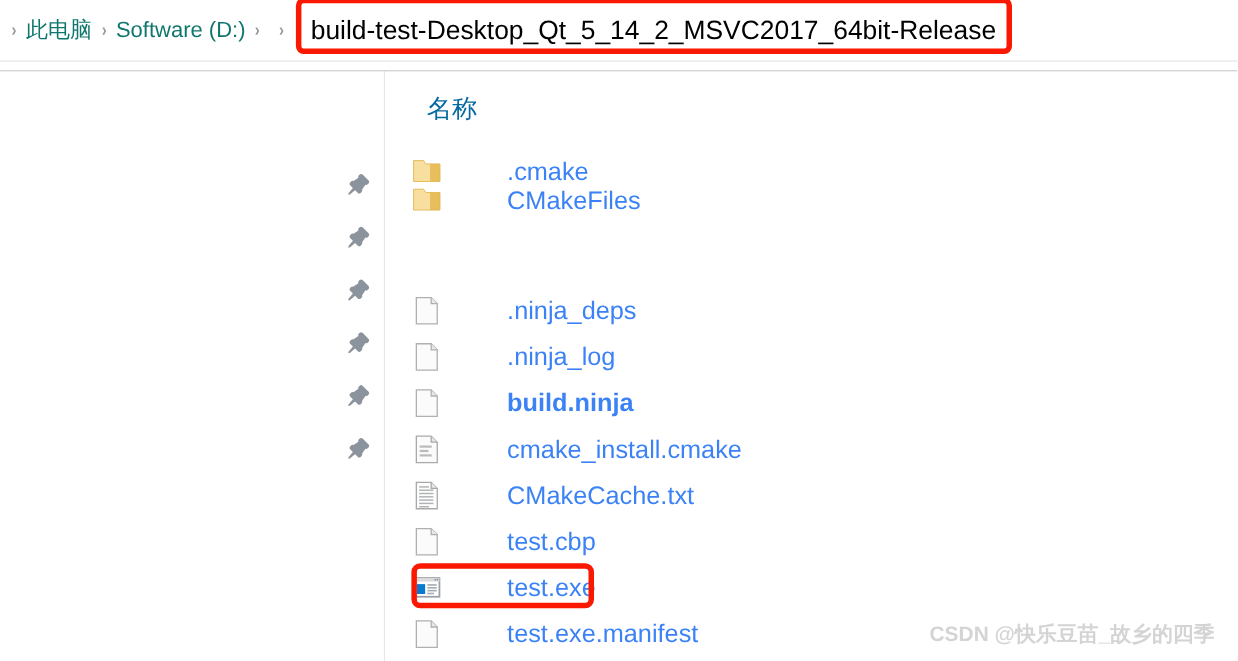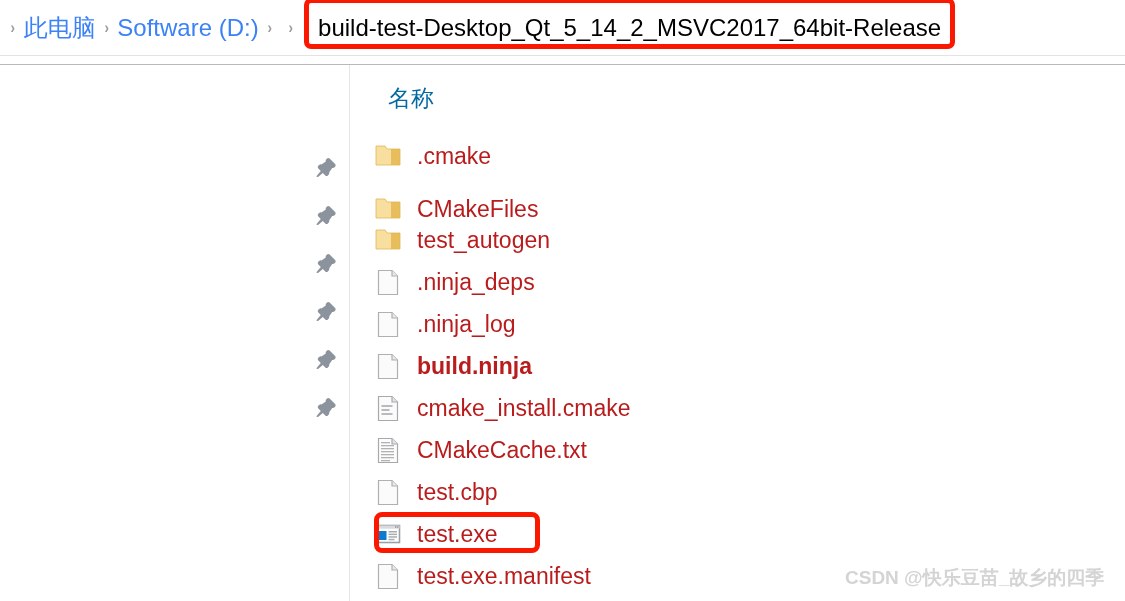--- a/index.html
+++ b/index.html
@@ -31,22 +31,22 @@
   .crumb-chevron {
     color: #9a9a9a;
     font-size: 17px;
     line-height: 1;
     padding: 0 8px;
     font-weight: bold;
     flex: 0 0 auto;
     transform: scaleX(0.8);
   }
   .crumb-text {
-    color: #3b82f6;
-    font-size: 24px;
+    color: #0f766e;
+    font-size: 20px;
     line-height: 30px;
     white-space: nowrap;
     flex: 0 0 auto;
   }
   #crumb-current-wrap {
     position: relative;
     flex: 0 0 auto;
     margin-left: 2px;
   }
   #crumb-current-box {
@@ -146,22 +146,23 @@
     width: 28px;
     height: 30px;
     flex: 0 0 auto;
     margin-right: 15px;
     position: relative;
   }
   .file-icon svg { display: block; }
   .file-label {
     font-size: 23px;
     line-height: 30px;
-    color: #b91c1c;
-    white-space: nowrap;
+    color: #3b82f6;
+    white-space: nowrap;
+    margin-left: 44px;
   }
 
   
   #exe-highlight {
     position: absolute;
     left: 24px;
     top: 512px;
     width: 166px;
     height: 41px;
     border: 5px solid #fb1800;
@@ -262,41 +263,30 @@
       <span class="file-icon">
         <svg width="28" height="30" viewBox="0 0 28 30">
           <path d="M2 5 h9 l2.2 3 H26 v16 H2 Z" fill="#f6d68a"></path>
           <path d="M2 5 h9 l2.2 3 H17 v16 H2 Z" fill="#f8df9f"></path>
           <path d="M17 8 H26 v16 H17 Z" fill="#e8bd5c"></path>
           <path d="M2 5 h9 l2.2 3 H26 v16 H2 Z" fill="none" stroke="#e0b854" stroke-width="0.8"></path>
         </svg>
       </span>
       <span class="file-label">.cmake</span>
     </div>
-    <div class="file-row" style="top: 117px; align-items: flex-end;">
+    <div class="file-row" style="top: 96px;">
       <span class="file-icon">
         <svg width="28" height="30" viewBox="0 0 28 30">
           <path d="M2 5 h9 l2.2 3 H26 v16 H2 Z" fill="#f6d68a"></path>
           <path d="M2 5 h9 l2.2 3 H17 v16 H2 Z" fill="#f8df9f"></path>
           <path d="M17 8 H26 v16 H17 Z" fill="#e8bd5c"></path>
           <path d="M2 5 h9 l2.2 3 H26 v16 H2 Z" fill="none" stroke="#e0b854" stroke-width="0.8"></path>
         </svg>
       </span>
       <span class="file-label">CMakeFiles</span>
-    </div>
-    <div class="file-row" style="top: 154px;">
-      <span class="file-icon">
-        <svg width="28" height="30" viewBox="0 0 28 30">
-          <path d="M2 5 h9 l2.2 3 H26 v16 H2 Z" fill="#f6d68a"></path>
-          <path d="M2 5 h9 l2.2 3 H17 v16 H2 Z" fill="#f8df9f"></path>
-          <path d="M17 8 H26 v16 H17 Z" fill="#e8bd5c"></path>
-          <path d="M2 5 h9 l2.2 3 H26 v16 H2 Z" fill="none" stroke="#e0b854" stroke-width="0.8"></path>
-        </svg>
-      </span>
-      <span class="file-label">test_autogen</span>
     </div>
     <div class="file-row" style="top: 196px;">
       <span class="file-icon">
         <svg width="28" height="30" viewBox="0 0 28 30">
           <path d="M4.5 3.5 H18 L23.5 9 V27.5 H4.5 Z" fill="#fbfbfb" stroke="#aeb0b2" stroke-width="1.2"></path>
           <path d="M18 3.5 V9 H23.5" fill="#e8e9ea" stroke="#aeb0b2" stroke-width="1.2"></path>
         </svg>
       </span>
       <span class="file-label">.ninja_deps</span>
     </div>

